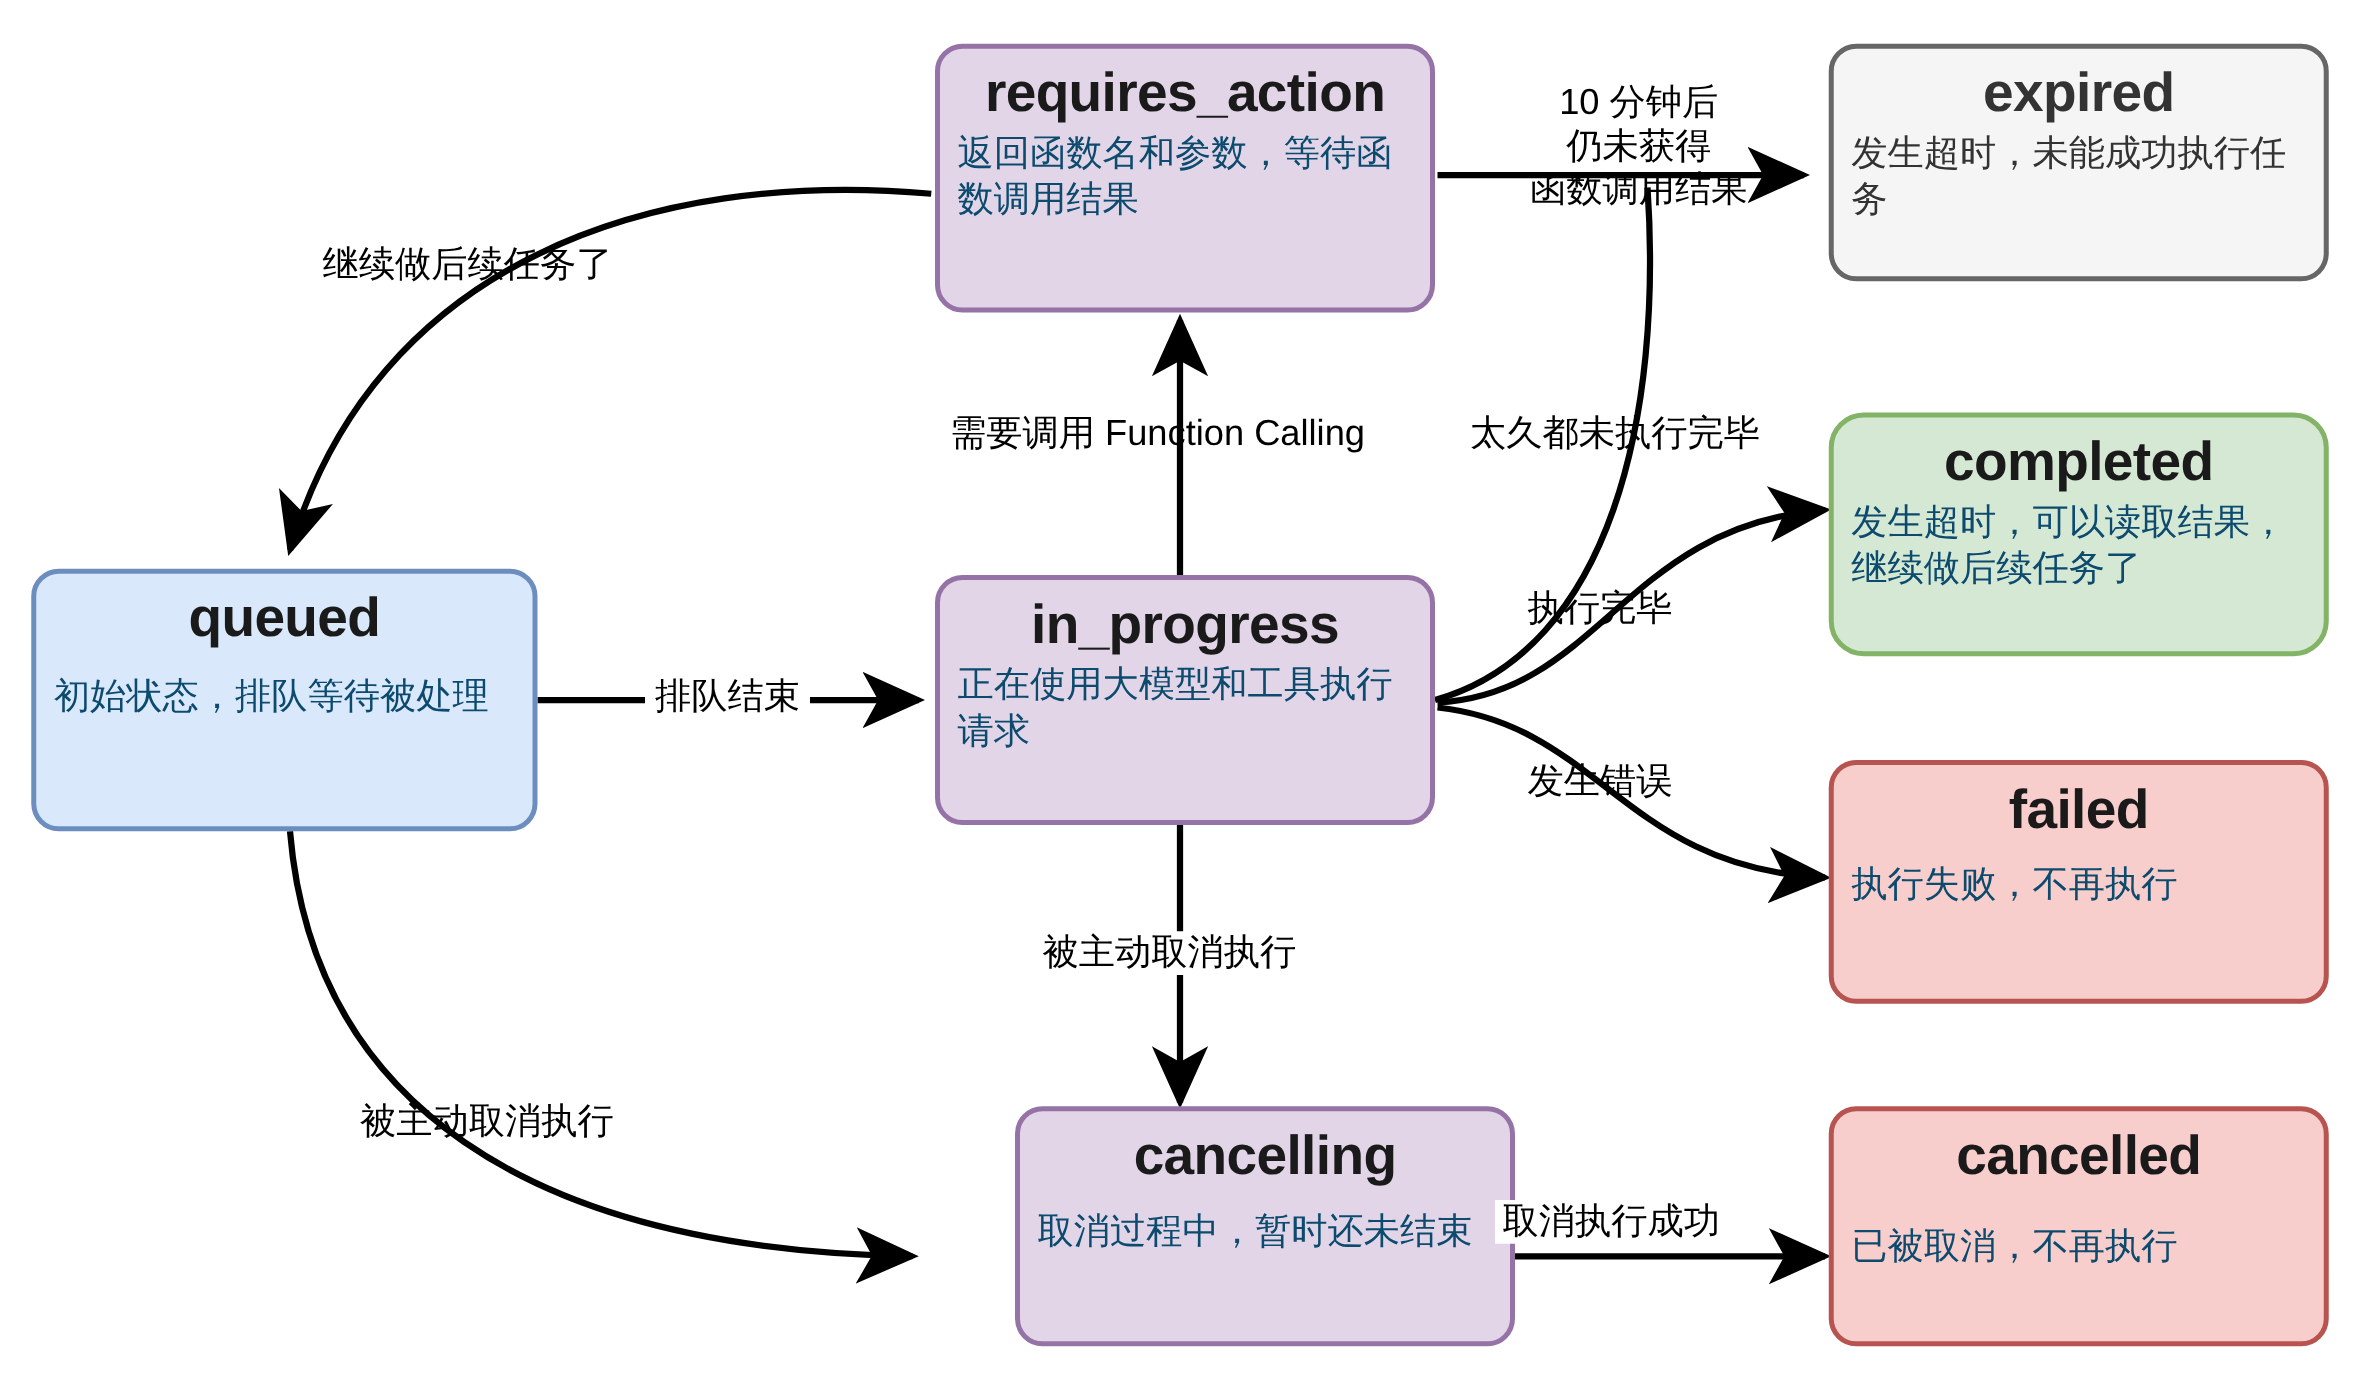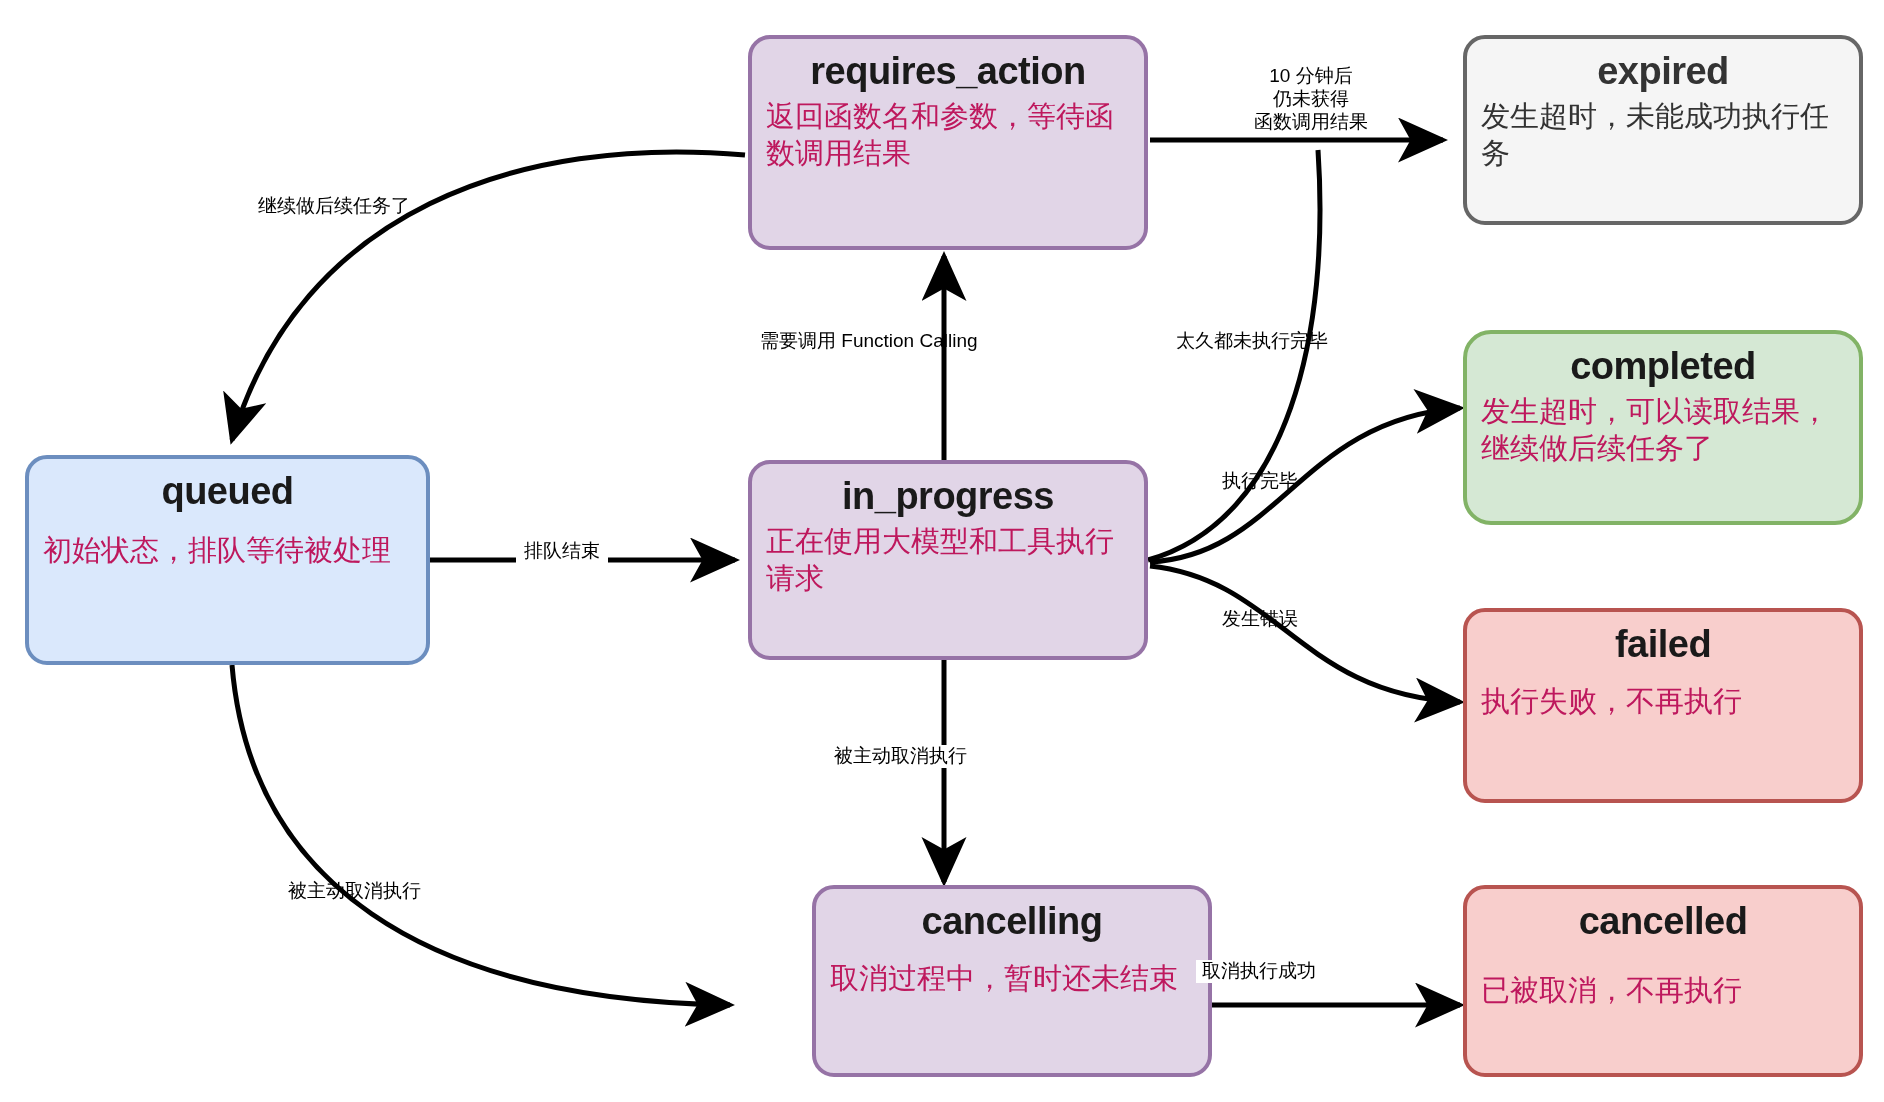--- a/index.html
+++ b/index.html
@@ -33,46 +33,46 @@
     border-radius: 22px;
     border-style: solid;
     border-width: 4px;
     padding: 10px 14px 12px 14px;
     display: flex;
     flex-direction: column;
     overflow: hidden;
   }
   .node-title {
     font-weight: bold;
-    font-size: 38px;
+    font-size: 44px;
     line-height: 1.18;
     text-align: center;
     letter-spacing: -0.5px;
     color: #1a1a1a;
     margin-bottom: 4px;
   }
   .node-desc {
     font-size: 29px;
     line-height: 1.28;
     text-align: left;
-    color: #be185d;
+    color: #0c4a6e;
     white-space: pre-wrap;
   }
   
   .purple { background: #e1d5e7; border-color: #9673a6; }
   .blue   { background: #dae8fc; border-color: #6c8ebf; }
   .green  { background: #d5e8d4; border-color: #82b366; border-radius: 28px; }
   .red    { background: #f8cecc; border-color: #b85450; }
   .gray   { background: #f5f5f5; border-color: #666666; }
   .gray .node-title { color: #333333; }
   .gray .node-desc  { color: #333333; }
 
   .edge-label {
     position: absolute;
-    font-size: 19px;
+    font-size: 29px;
     line-height: 1.2;
     color: #000000;
     white-space: pre;
     text-align: center;
     background: transparent;
   }
 </style>
 </head>
 <body>
 

